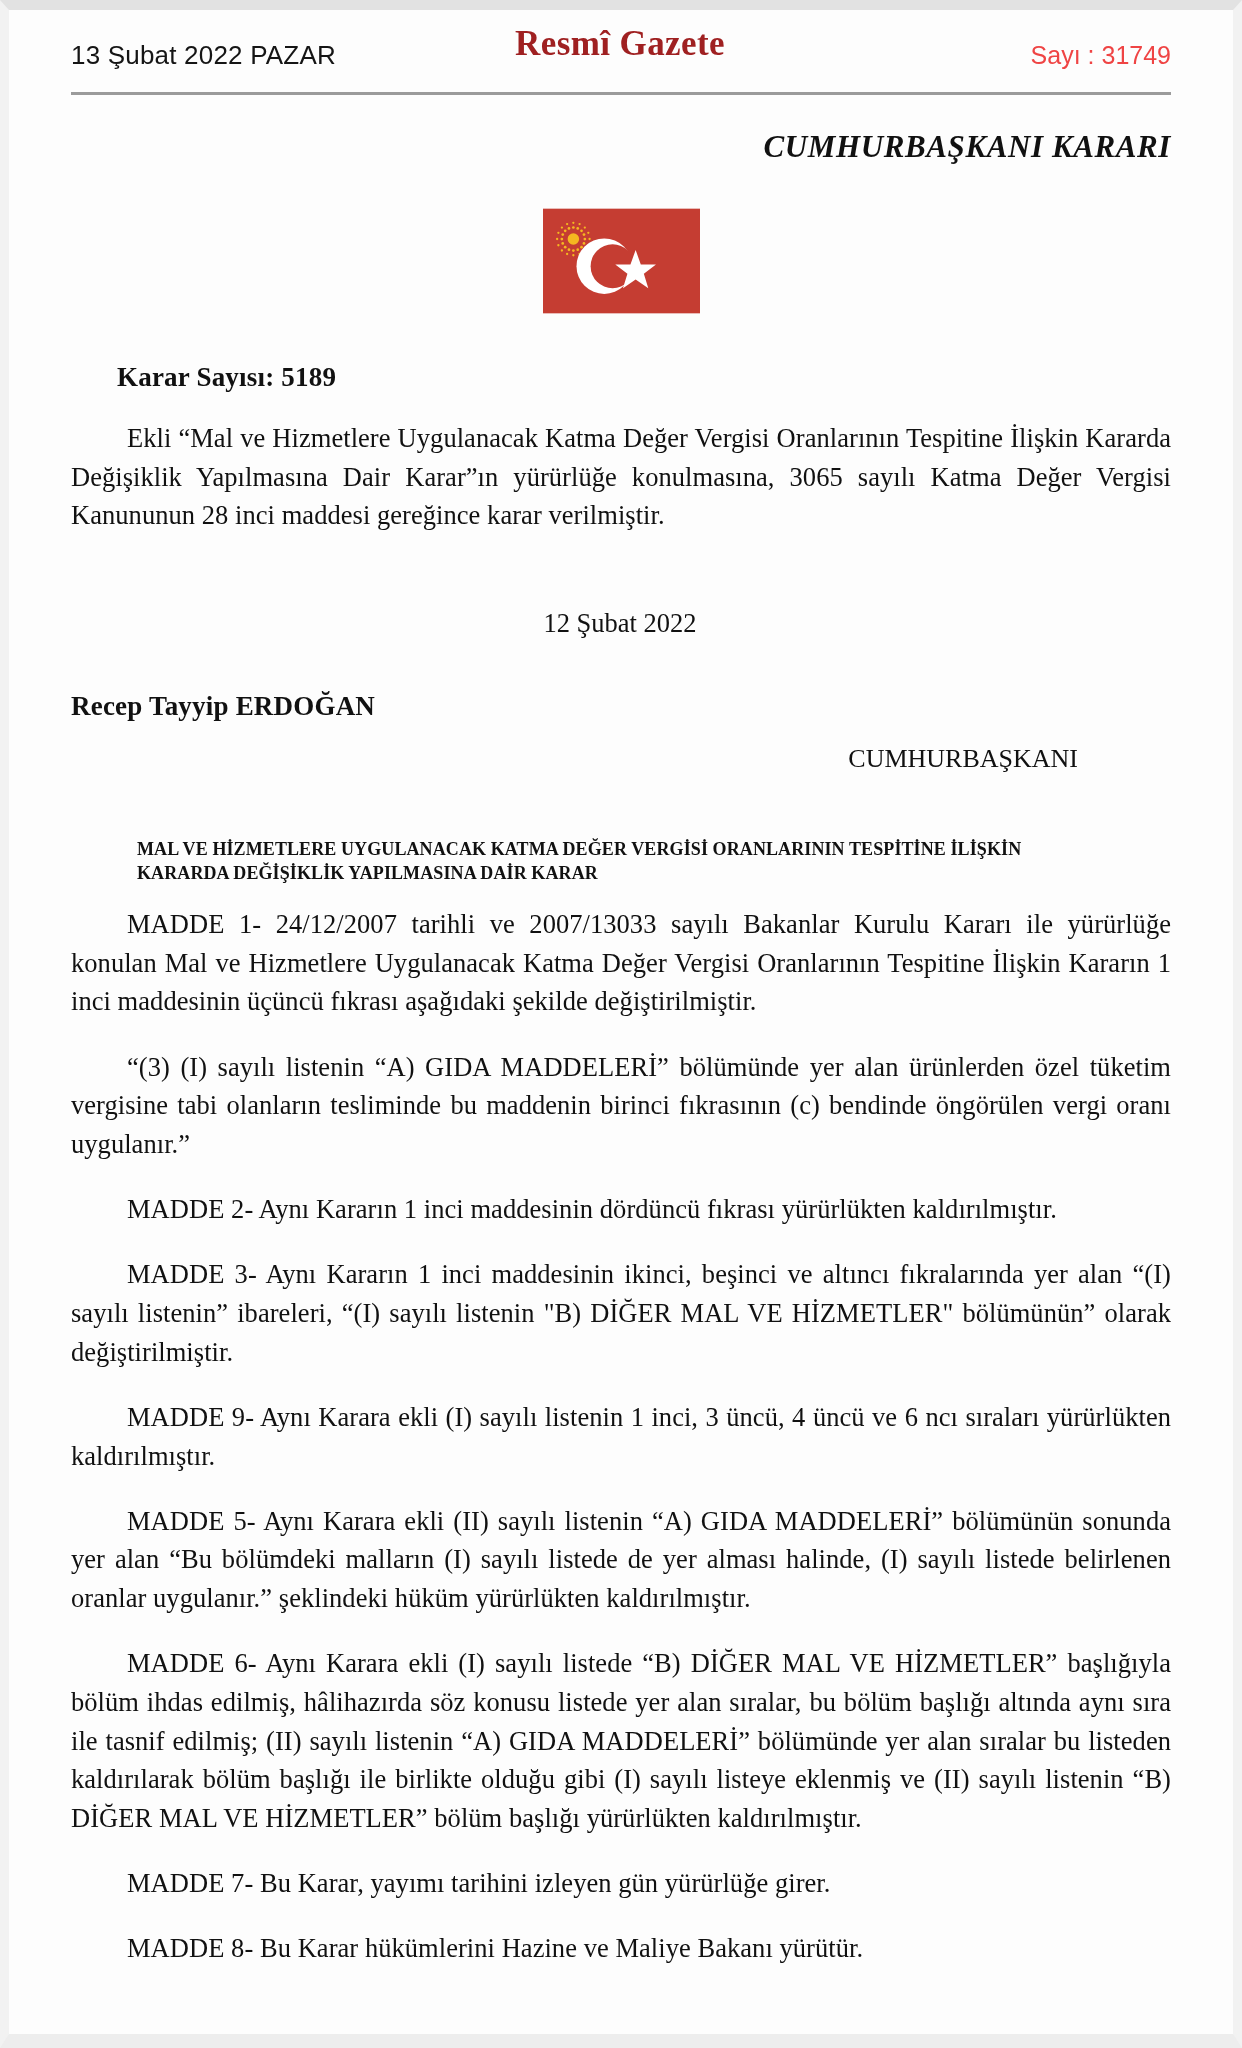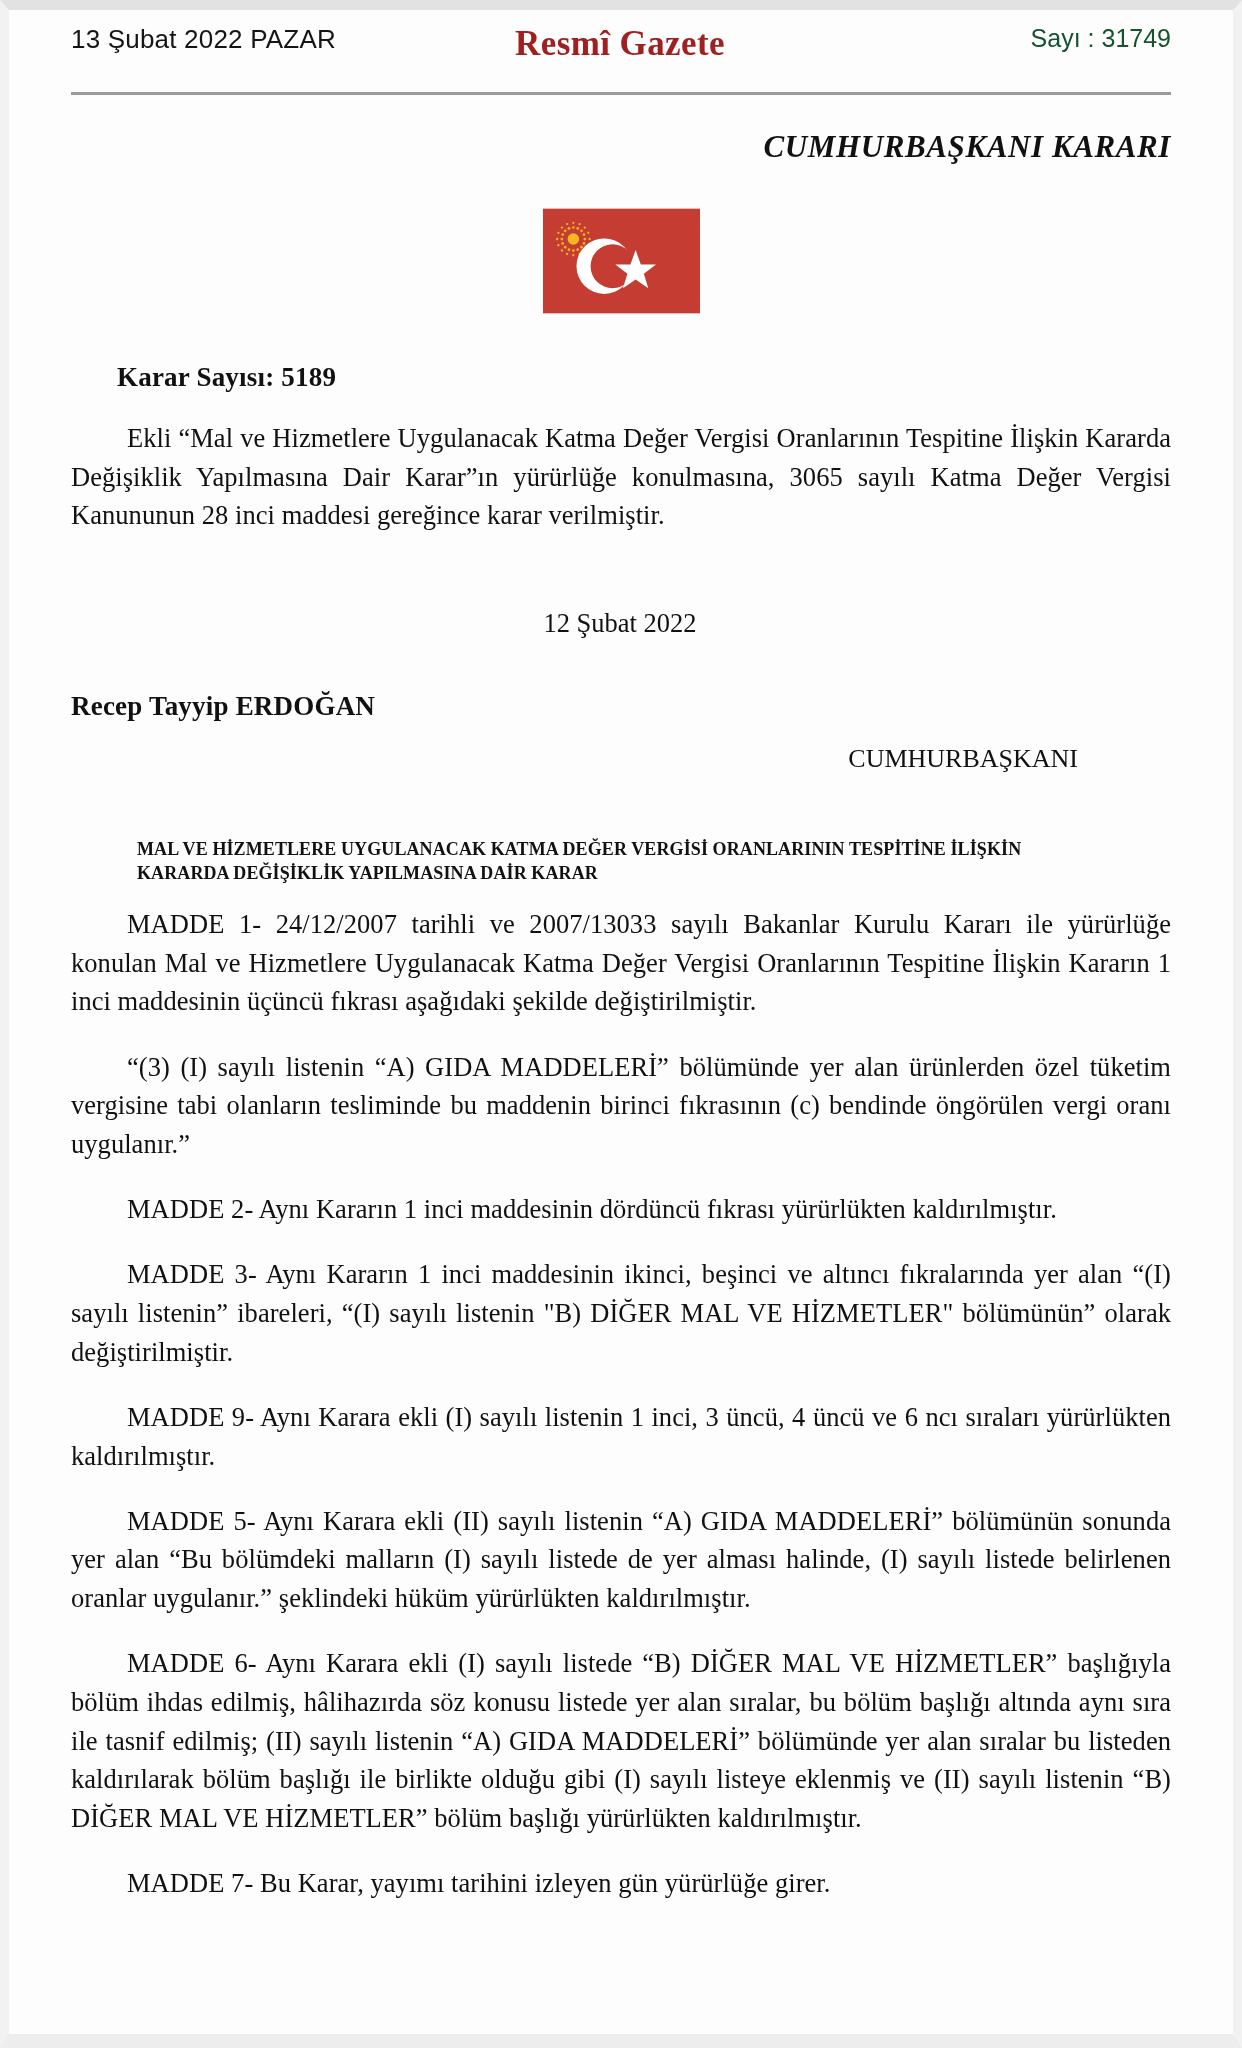--- a/index.html
+++ b/index.html
@@ -35,21 +35,21 @@
     background: #fdfdfd;
     box-sizing: border-box;
     padding: 0 62px;
   }
 
   
   .masthead {
     position: relative;
     height: 62px;
     display: flex;
-    align-items: flex-start;
+    align-items: center;
     justify-content: space-between;
     padding-top: 14px;
   }
   .masthead-date {
     font-family: "Liberation Sans", "DejaVu Sans", sans-serif;
     font-size: 26px;
     letter-spacing: .2px;
     color: #151515;
     white-space: nowrap;
   }
@@ -60,21 +60,21 @@
     top: 14px;
     font-family: "Liberation Serif", "DejaVu Serif", serif;
     font-weight: bold;
     font-size: 35px;
     color: #9f2021;
     letter-spacing: .4px;
   }
   .masthead-issue {
     font-family: "Liberation Sans", "DejaVu Sans", sans-serif;
     font-size: 25px;
-    color: #14532d;
+    color: #ef4444;
     white-space: nowrap;
     position: relative;
     z-index: 2;
   }
   .masthead-rule {
     height: 3px;
     background: #9b9b9b;
     margin: 6px 0 0 0;
   }
 
@@ -263,17 +263,20 @@
       </p>
 
       <p class="para">
         <b>MADDE 6-</b><span> Aynı Karara ekli (I) sayılı listede “B) DİĞER MAL VE HİZMETLER” başlığıyla bölüm ihdas edilmiş, hâlihazırda söz konusu listede yer alan sıralar, bu bölüm başlığı altında aynı sıra ile tasnif edilmiş; (II) sayılı listenin “A) GIDA MADDELERİ” bölümünde yer alan sıralar bu listeden kaldırılarak bölüm başlığı ile birlikte olduğu gibi (I) sayılı listeye eklenmiş ve (II) sayılı listenin “B) DİĞER MAL VE HİZMETLER” bölüm başlığı yürürlükten kaldırılmıştır.</span>
       </p>
 
       <p class="para">
         <b>MADDE 7-</b><span> Bu Karar, yayımı tarihini izleyen gün yürürlüğe girer.</span>
       </p>
 
+      <p class="para">
+        <b>MADDE 8-</b><span> Bu Karar hükümlerini Hazine ve Maliye Bakanı yürütür.</span>
+      </p>
 
     </div>
 
   </div>
 </div>
 
 </body></html>

